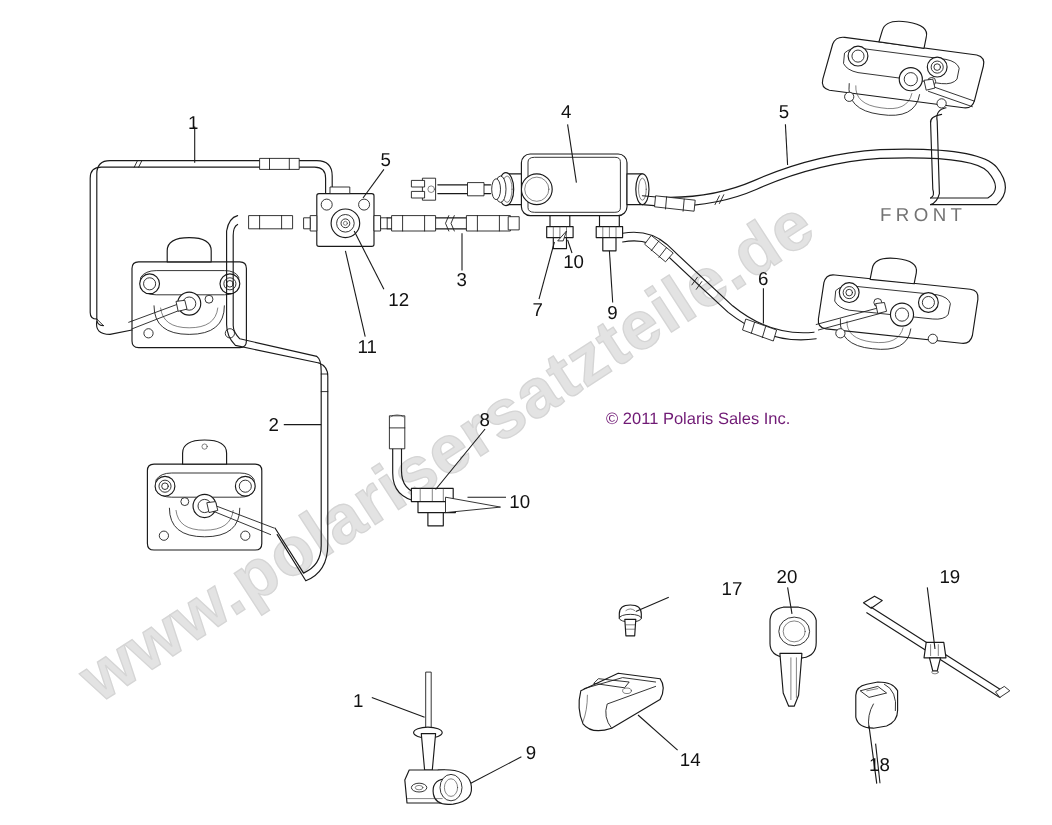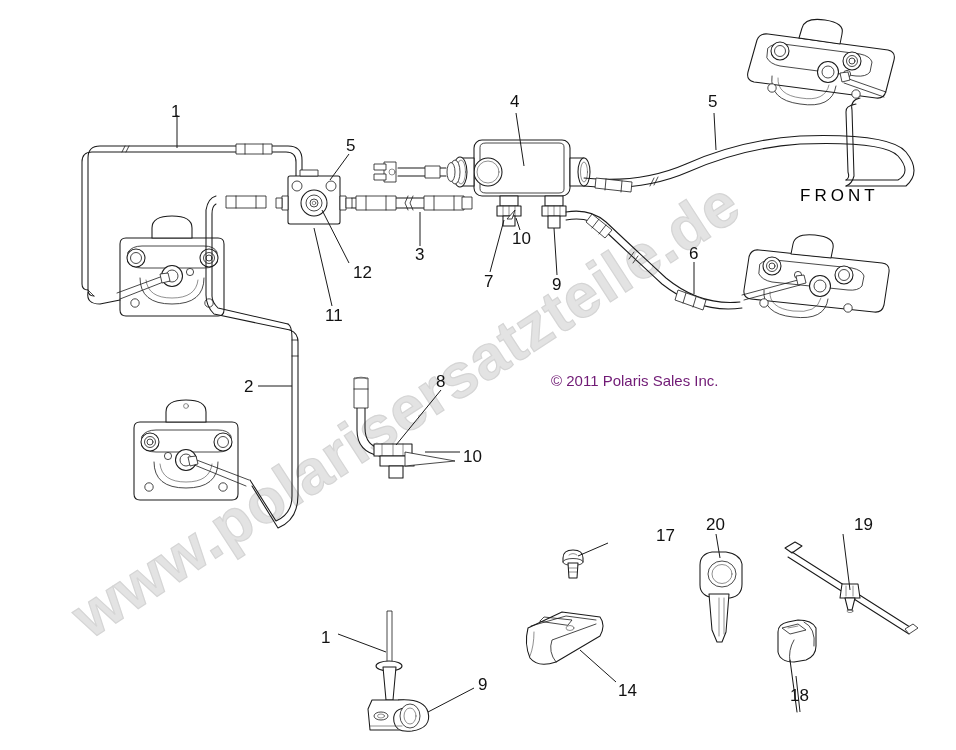--- a/index.html
+++ b/index.html
@@ -29,21 +29,21 @@
     position:absolute;
     font-family:"Liberation Sans", sans-serif;
     font-size:15px;
     color:#701a75;
     white-space:nowrap;
   }
   .front-label{
     position:absolute;
     font-family:"Liberation Sans", sans-serif;
     font-size:17px;
-    color:#000000;
+    color:#737373;
     letter-spacing:4px;
     white-space:nowrap;
   }
   svg{display:block;}
   .ln{fill:none;stroke:#1a1a1a;stroke-width:1.05;stroke-linecap:round;stroke-linejoin:round;}
   .ln-thin{fill:none;stroke:#1a1a1a;stroke-width:0.8;stroke-linecap:round;stroke-linejoin:round;}
   .ln-hair{fill:none;stroke:#333;stroke-width:0.55;stroke-linecap:round;}
   .fillw{fill:#ffffff;stroke:#1a1a1a;stroke-width:1.05;stroke-linejoin:round;}
   .fillw-thin{fill:#ffffff;stroke:#1a1a1a;stroke-width:0.8;stroke-linejoin:round;}
   .leader{fill:none;stroke:#1a1a1a;stroke-width:1;}

